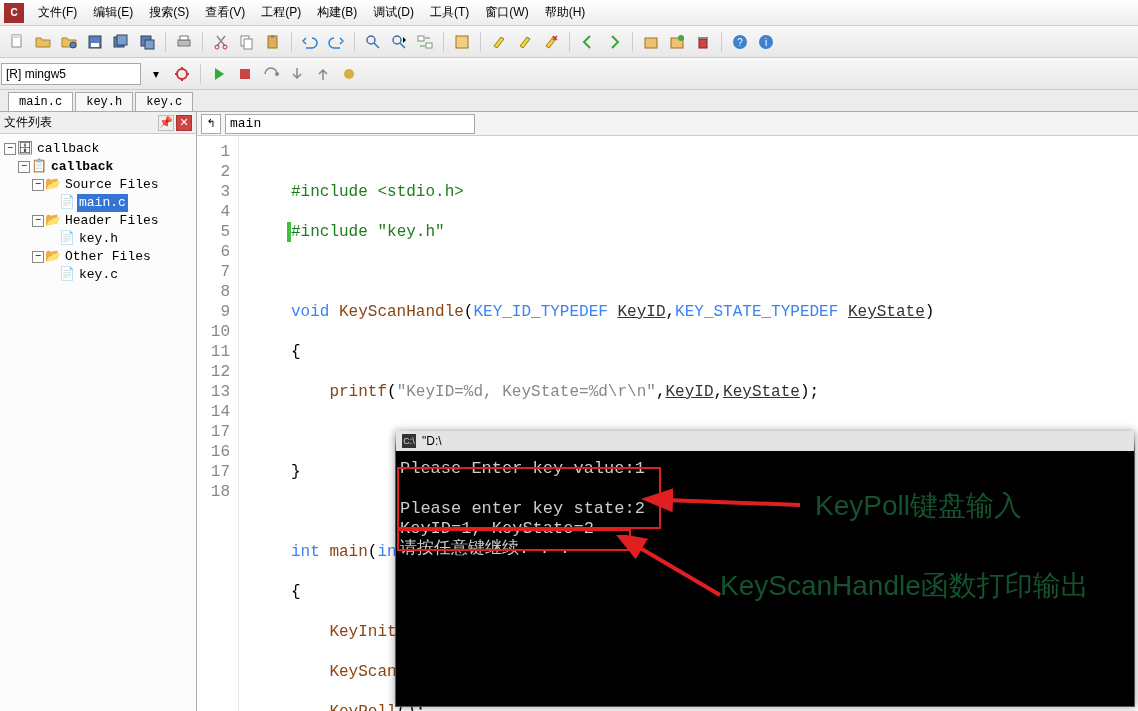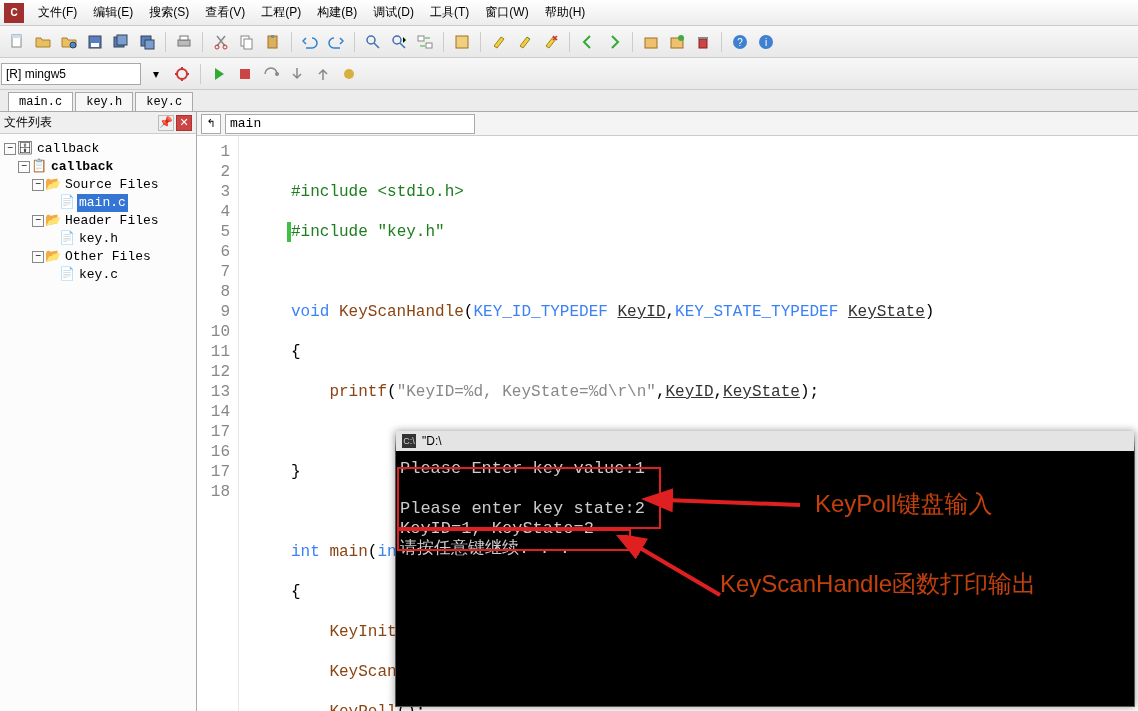--- a/index.html
+++ b/index.html
@@ -46,21 +46,21 @@
 .hl-param { color: #333; text-decoration: underline; }
 .hl-str { color: #888; }
 .hl-brace { color: #000; }
 .cursor-marker { position:absolute; left:0; top:6px; width:4px; height:20px; background:#40c040; }
 .console-window { position: absolute; left: 395px; top: 431px; width: 740px; height: 276px; background: #000; border: 1px solid #555; border-top: 20px solid #e4e4e4; box-shadow: 0 0 8px rgba(0,0,0,0.4); }
 .console-title { position: absolute; top: -20px; left: 0; height: 20px; display: flex; align-items: center; padding: 0 6px; font-size: 12px; color: #000; width: 100%; }
 .console-title .cicon { width: 14px; height: 14px; background: #333; margin-right: 6px; display: inline-flex; align-items:center; justify-content:center; color:#ccc; font-size:9px;}
 .console-body { font-family: "NSimSun","SimSun","Courier New",monospace; font-size: 17px; color: #ccc; padding: 8px 4px; line-height: 20px; white-space: pre; }
 .red-box { border: 2px solid #e02020; position: absolute; pointer-events: none; }
 .red-arrow { position: absolute; pointer-events: none; }
-.anno-text { position: absolute; color: #c2410c; font-size: 24px; font-family: "Microsoft YaHei",sans-serif; pointer-events: none; line-height: 1.3; }
+.anno-text { position: absolute; color: #14532d; font-size: 28px; font-family: "Microsoft YaHei",sans-serif; pointer-events: none; line-height: 1.3; }
 </style>
 </head>
 <body>
 
 <div class="menubar">
   <span class="app-icon">C</span>
   <span class="menu">文件(F)</span>
   <span class="menu">编辑(E)</span>
   <span class="menu">搜索(S)</span>
   <span class="menu">查看(V)</span>

